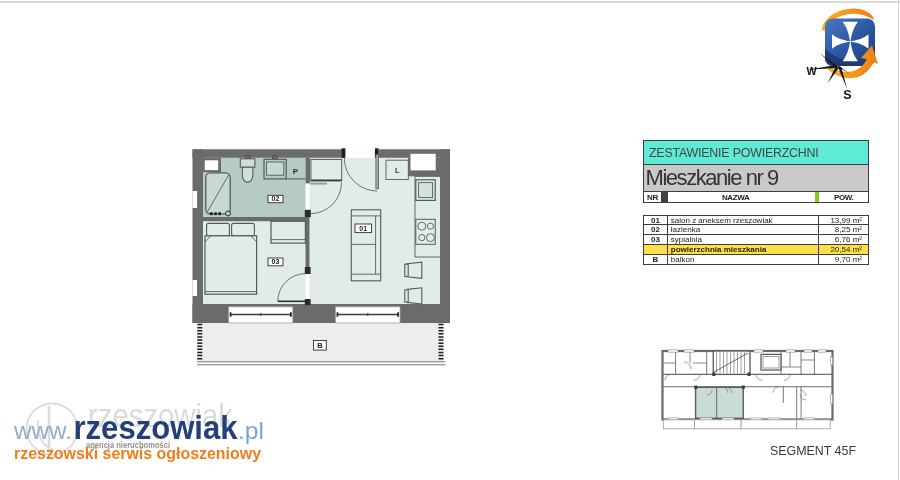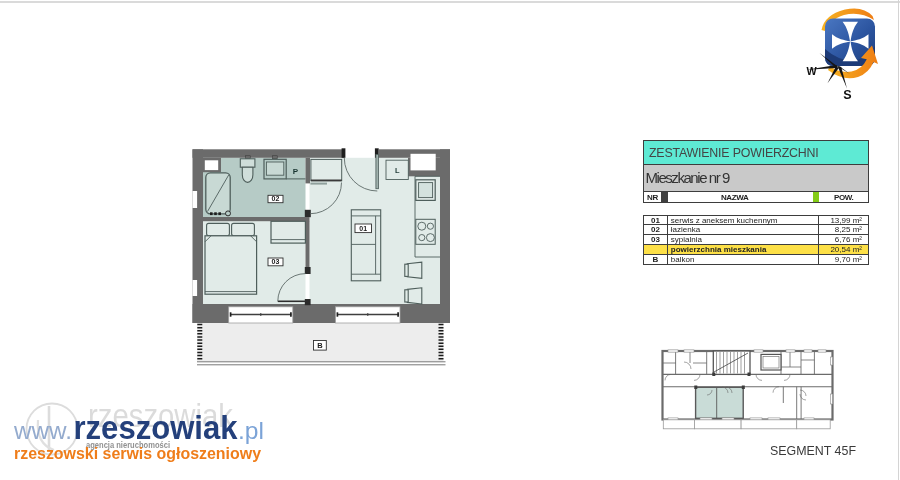--- a/index.html
+++ b/index.html
@@ -2,35 +2,35 @@
 <html><head><meta charset="utf-8">
 <style>
 html,body{margin:0;padding:0;width:900px;height:480px;background:#fff;overflow:hidden}
 body{font-family:"Liberation Sans",sans-serif;position:relative}
 #tbl{position:absolute;left:643px;top:140px;width:226px;color:#222;font-family:"Liberation Sans",sans-serif}
 #tbl .row{display:flex;box-sizing:border-box}
 #tbl .c1{width:24px;box-sizing:border-box;text-align:center}
 #tbl .c2{width:153px;box-sizing:border-box;padding-left:3px}
 #tbl .c3{width:49px;box-sizing:border-box;text-align:right;padding-right:6px}
 .t1{box-sizing:border-box;border:1px solid #3d3d3d;height:25px;line-height:24px;padding-left:5px;font-size:12.4px;letter-spacing:-0.2px;color:#454545;background:#5eead4}
-.t2{box-sizing:border-box;border:1px solid #3d3d3d;border-top:none;height:26.5px;line-height:26px;padding-left:1.5px;font-size:15px;letter-spacing:-1.45px;color:#333;background:#c9c9c9}
+.t2{box-sizing:border-box;border:1px solid #3d3d3d;border-top:none;height:26.5px;line-height:26px;padding-left:1.5px;font-size:22px;letter-spacing:-1.45px;color:#333;background:#c9c9c9}
 .t3{box-sizing:border-box;border:1px solid #3d3d3d;border-top:none;height:11.5px;font-size:8px;font-weight:bold;letter-spacing:-0.4px;display:flex}
 .t3 span{line-height:11px}
 #tbl .t3 .c2{text-align:center;padding-left:0;padding-right:12px}
 #tbl .t3 .c3{text-align:center;padding-right:0}
 .dt{margin-top:11.5px}
 .dt .row{border:1px solid #3d3d3d;border-top:none;height:10px;font-size:8px;background:#fff}
 .dt .row:first-child{border-top:1px solid #3d3d3d}
 .dt .row span{line-height:9.5px}
 .dt .c1{border-right:1px solid #3d3d3d;font-weight:bold}
 .dt .c2{border-right:1px solid #3d3d3d}
 .dt .val{font-weight:normal}
 .dt .sum{background:#fde047;font-weight:bold}
 .t3 .c1{border-right:7px solid #404040}
-.t3 .c2{border-right:6px solid #84cc16}
+.t3 .c2{border-right:4px solid #84cc16}
 </style></head>
 <body>
 
 <div style="position:absolute;left:0;top:1px;width:900px;height:2px;background:#dadada"></div>
 
 <div style="position:absolute;left:897.5px;top:0;width:1.5px;height:480px;background:#d4d4d4"></div>
 <svg style="position:absolute;left:0;top:0" width="900" height="480" viewBox="0 0 900 480">
 <defs>
 <linearGradient id="gb" x1="0" y1="0" x2="1" y2="1">
 <stop offset="0" stop-color="#4a77c2"></stop>
@@ -330,21 +330,21 @@
 
 <div class="t3">
       <span class="c1">NR</span>
       <span class="c2">NAZWA</span>
       <span class="c3">POW.</span>
     </div>
 <div class="dt">
 
 <div class="row">
         <span class="c1">01</span>
-        <span class="c2">serwis z aneksem kuchennym</span>
+        <span class="c2">salon z aneksem rzeszowiak</span>
         <span class="c3 val">13,99 m²</span>
       </div>
 
 <div class="row">
         <span class="c1">02</span>
         <span class="c2">łazienka</span>
         <span class="c3 val">8,25 m²</span>
       </div>
 
 <div class="row">

